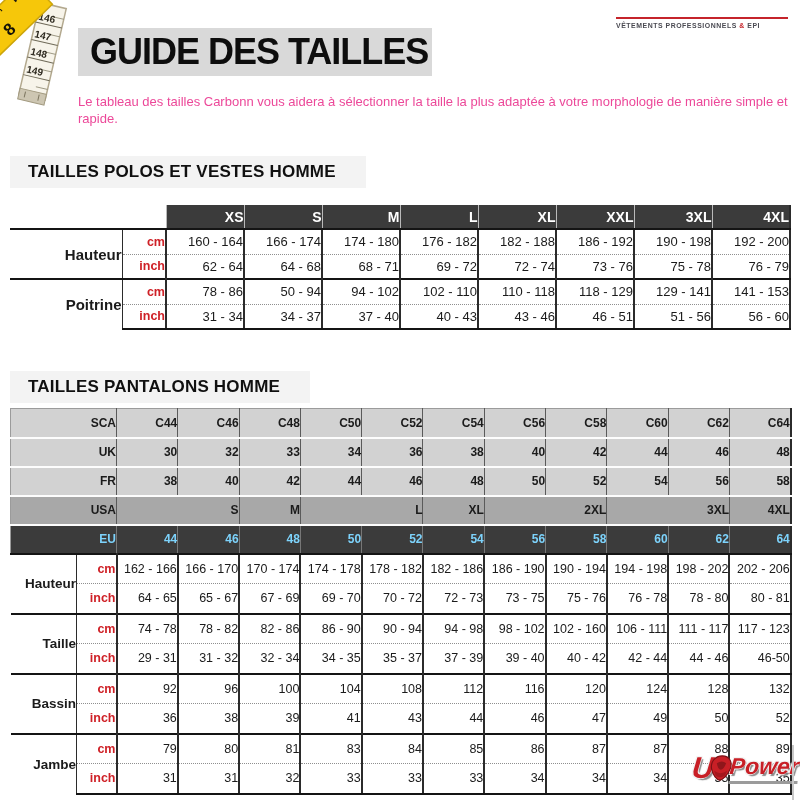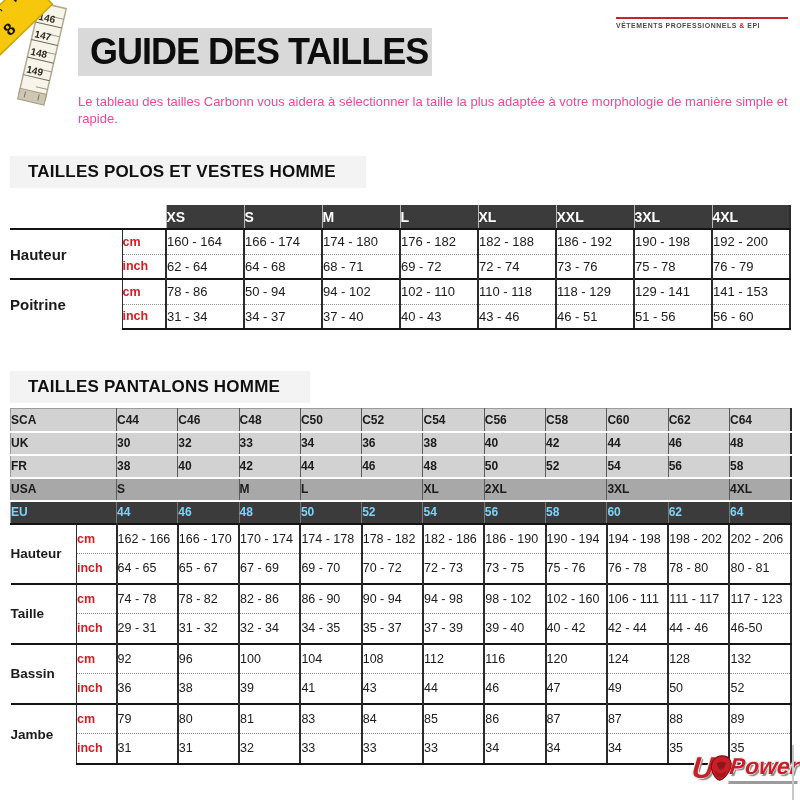--- a/index.html
+++ b/index.html
@@ -20,21 +20,21 @@
   .brand-tag .amp{color:#c5242b}
 
   .intro{position:absolute;left:78px;top:93px;width:712px;font-size:13px;line-height:1.33;color:#ec4899}
 
   .sec{position:absolute;left:10px;background:#f3f3f3;font-size:17px;font-weight:bold;letter-spacing:.2px;
     color:#101010;padding:6px 30px 6px 18px;white-space:nowrap}
   #sec-polos{top:156px}
   #sec-pants{top:371px}
 
   table.tbl{position:absolute;left:10px;width:780px;border-collapse:collapse;table-layout:fixed;
-    text-align:left;color:#1b1b1b;border-right:2px solid #2b2b2b}
+    text-align:right;color:#1b1b1b;border-right:2px solid #2b2b2b}
   #polos-table{top:205px}
   #pants-table{top:408px;border-top:1px solid #9b9b9b}
 
   .tbl th{background:#3b3b3b;color:#fff;font-size:14px;font-weight:bold;
     border-left:1px solid #b9b9b9;border-bottom:2px solid #141414}
   .tbl tr.hdr{height:24px}
   .tbl td.spacer{background:#fff;border:none}
 
   .tbl td.rowlabel{font-weight:bold;background:#fff;border-right:1px solid #2b2b2b}
   #polos-table td.rowlabel{font-size:15px}
@@ -42,21 +42,21 @@
   .tbl td.unit{color:#cf2127;font-weight:bold;font-size:12.5px;border-right:2px solid #2b2b2b}
   .tbl td.val{border-left:2px solid #2b2b2b}
   #polos-table td.val{font-size:13px}
   #pants-table td.val{font-size:12.5px}
   .tbl tr.g-start td{border-top:2px solid #141414}
   .tbl tr.inch-row td{border-top:1px dotted #8f8f8f}
   .tbl tr.last td{border-bottom:2px solid #141414}
   #polos-table tr.prow{height:25px}
   #pants-table tr.prow{height:30px}
 
-  #pants-table tr.sys{height:23px;font-size:12px;font-weight:bold}
+  #pants-table tr.sys{height:29px;font-size:12px;font-weight:bold}
   #pants-table tr.sys td{border-left:1px solid #5a5a5a;border-bottom:2px solid #fdfdfd}
   #pants-table tr.sys td.syslabel{border-left:1px solid #9b9b9b}
   #pants-table tr.r-light td{background:#d2d2d2}
   #pants-table tr.r-medium td{background:#a8a8a8}
   #pants-table tr.r-dark td{background:#3b3b3b;color:#7dd3fc;border-left:1px solid #777;border-bottom:none}
 
   .upower{position:absolute;left:692px;top:751px;display:flex;align-items:center;transform:skewX(-6deg)}
   .up-u,.up-power{font-weight:800;font-style:italic;color:#c81f26;
     text-shadow:-1px -1px 0 #f2f2f2,1px -1px 0 #f2f2f2,-1px 1px 0 #f2f2f2,2px 2px 1px #8c8c8c}
   .up-u{font-size:30px}

